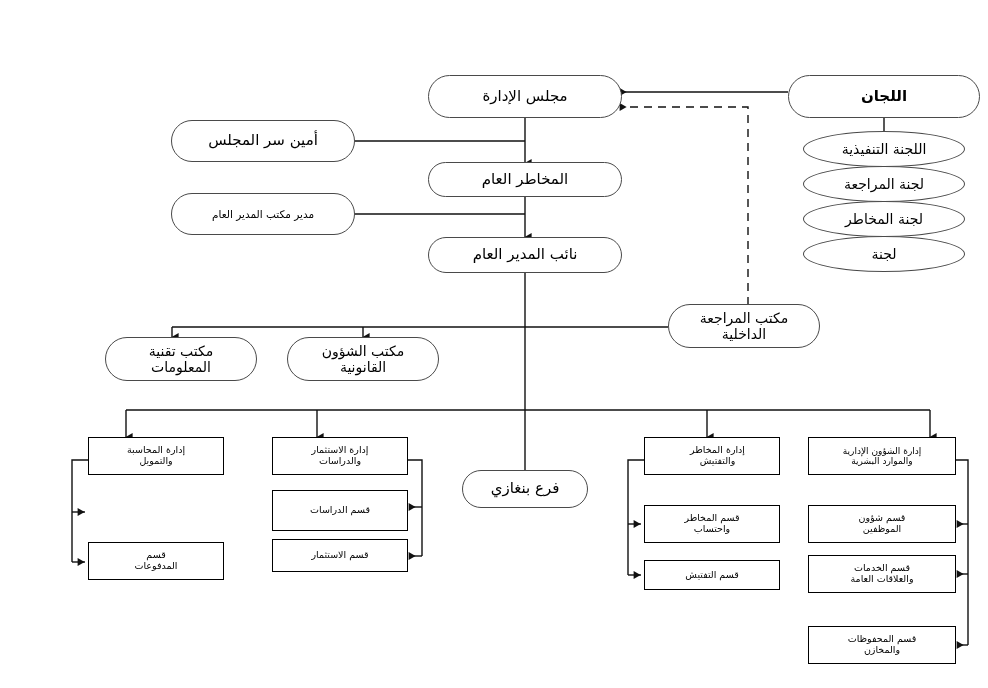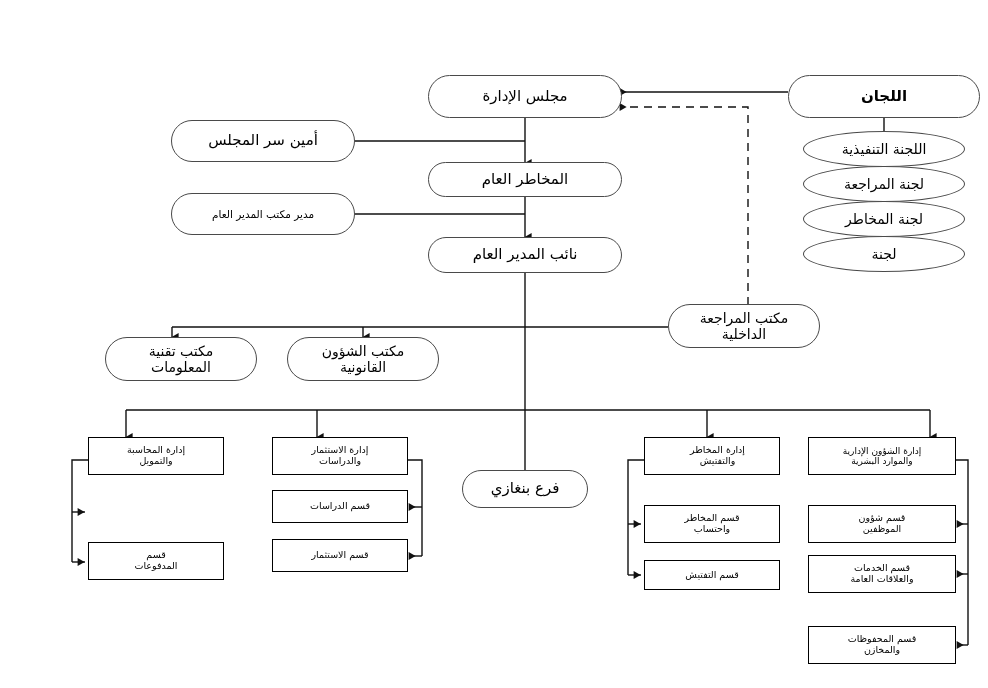--- a/index.html
+++ b/index.html
@@ -201,21 +201,21 @@
   </div>
   <div class="node rect fs95" style="left:88px; top:542px; width:136px; height:38px;">
     <span>قسم
 المدفوعات</span>
   </div>
 
   <div class="node rect fs95" style="left:272px; top:437px; width:136px; height:38px;">
     <span>إدارة الاستثمار
 والدراسات</span>
   </div>
-  <div class="node rect fs95" style="left:272px; top:490px; width:136px; height:33px;">
+  <div class="node rect fs95" style="left:272px; top:490px; width:136px; height:41px;">
     <span>قسم الدراسات</span>
   </div>
   <div class="node rect fs95" style="left:272px; top:539px; width:136px; height:33px;">
     <span>قسم الاستثمار</span>
   </div>
 
   <div class="node rect fs95" style="left:644px; top:437px; width:136px; height:38px;padding-left:11px;">
     <span>إدارة المخاطر
 والتفتيش</span>
   </div>

